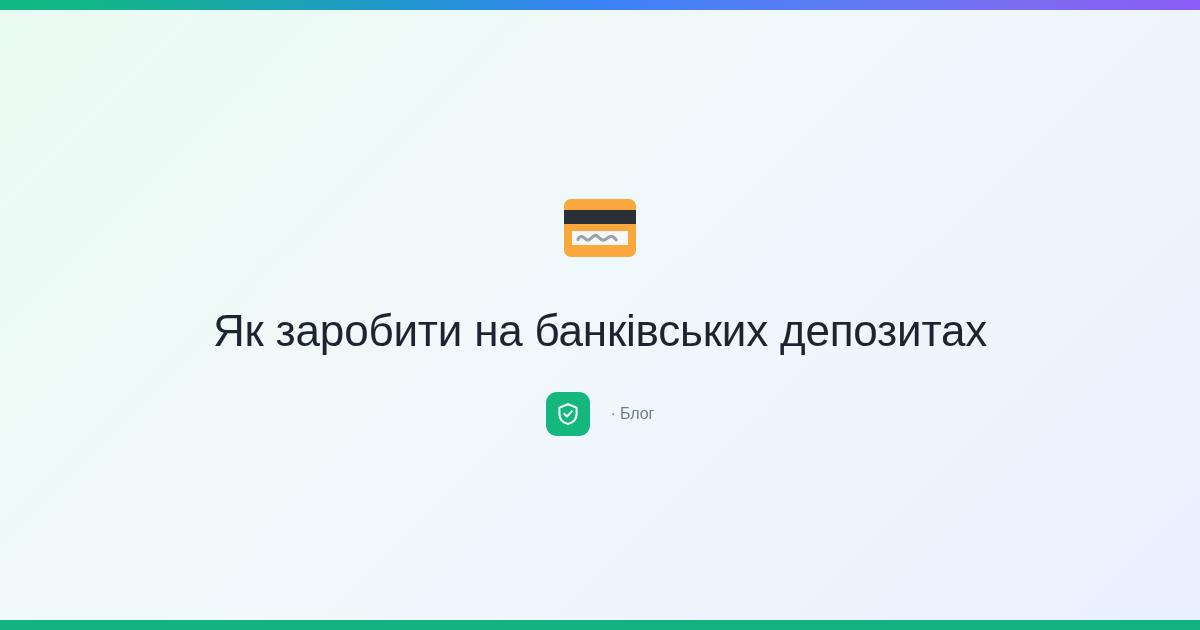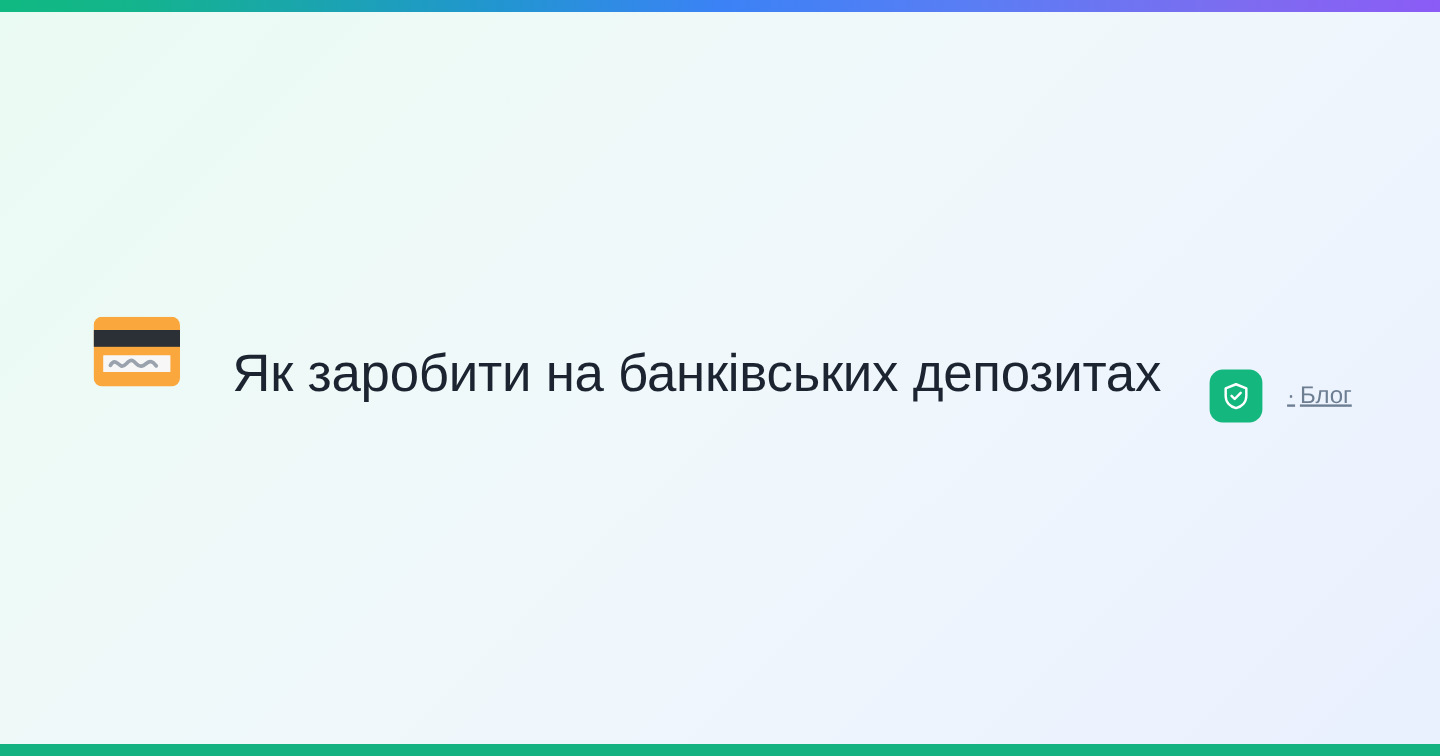--- a/index.html
+++ b/index.html
@@ -56,21 +56,21 @@
     bottom: 0; left: 0;
     width: 1200px;
     height: 10px;
     background: #14b181;
   }
 
   
   .content {
     width: 1200px;
     display: flex;
-    flex-direction: row;
+    flex-direction: column;
     align-items: center;
     justify-content: center;
     margin-top: -6px;
   }
 
   
   .emoji-wrap {
     width: 80px;
     height: 80px;
     display: flex;
@@ -116,27 +116,26 @@
     font-size: 29px;
     font-weight: 400;
     color: #1b2430;
     letter-spacing: 0.1px;
     white-space: nowrap;
     line-height: 1;
   }
   .brand-name .accent { color: #11b981; }
 
   .brand-section {
-    font-size: 20px;
+    font-size: 16px;
     font-weight: 400;
     color: #6d7e93;
     white-space: nowrap;
     line-height: 1;
     margin-left: 8px;
-    text-decoration: underline;
   }
   .brand-section .sep { margin-right: 4px; }
 </style>
 </head>
 <body>
 
 <div class="og-card">
 
   <div class="top-bar"></div>
 

